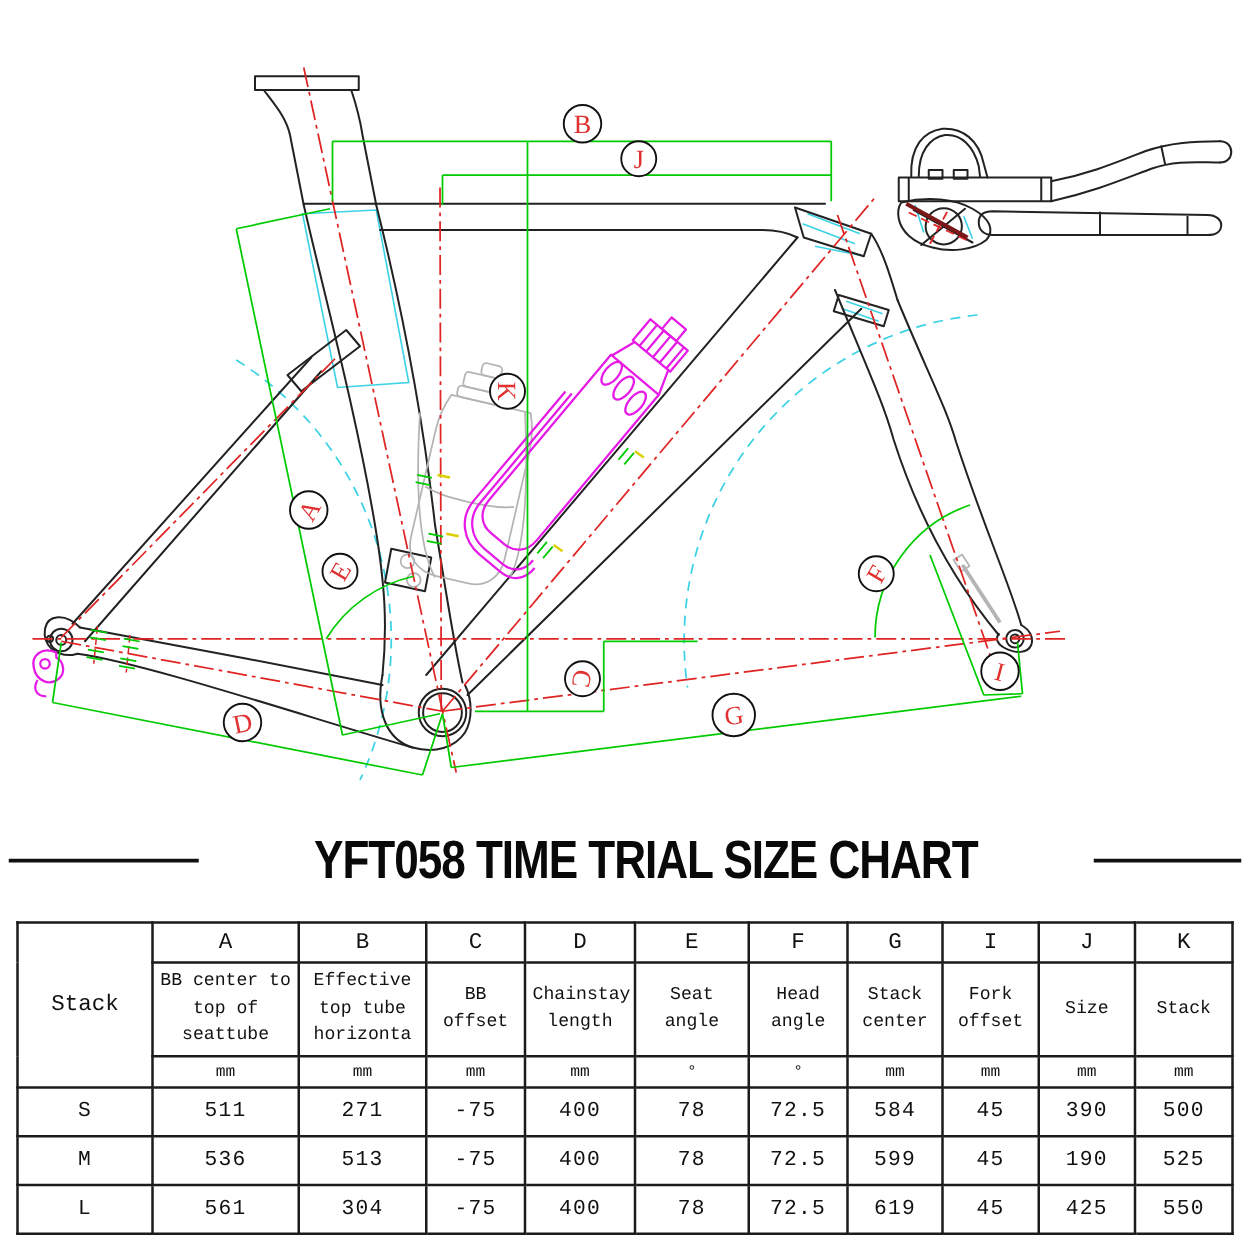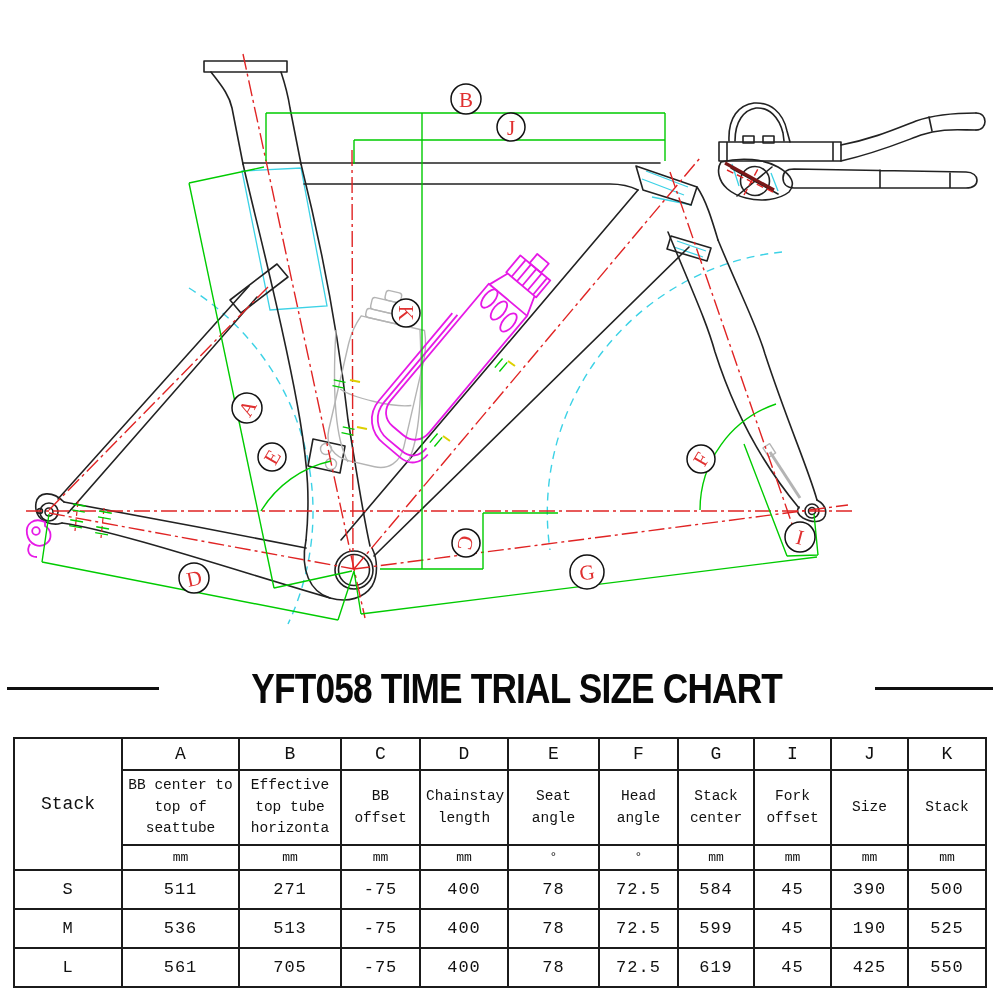--- a/index.html
+++ b/index.html
@@ -293,21 +293,21 @@
         <td>78</td>
         <td>72.5</td>
         <td>599</td>
         <td>45</td>
         <td>190</td>
         <td>525</td>
       </tr>
       <tr class="data-row">
         <td>L</td>
         <td>561</td>
-        <td>705</td>
+        <td>304</td>
         <td>-75</td>
         <td>400</td>
         <td>78</td>
         <td>72.5</td>
         <td>619</td>
         <td>45</td>
         <td>425</td>
         <td>550</td>
       </tr>
     </tbody>

